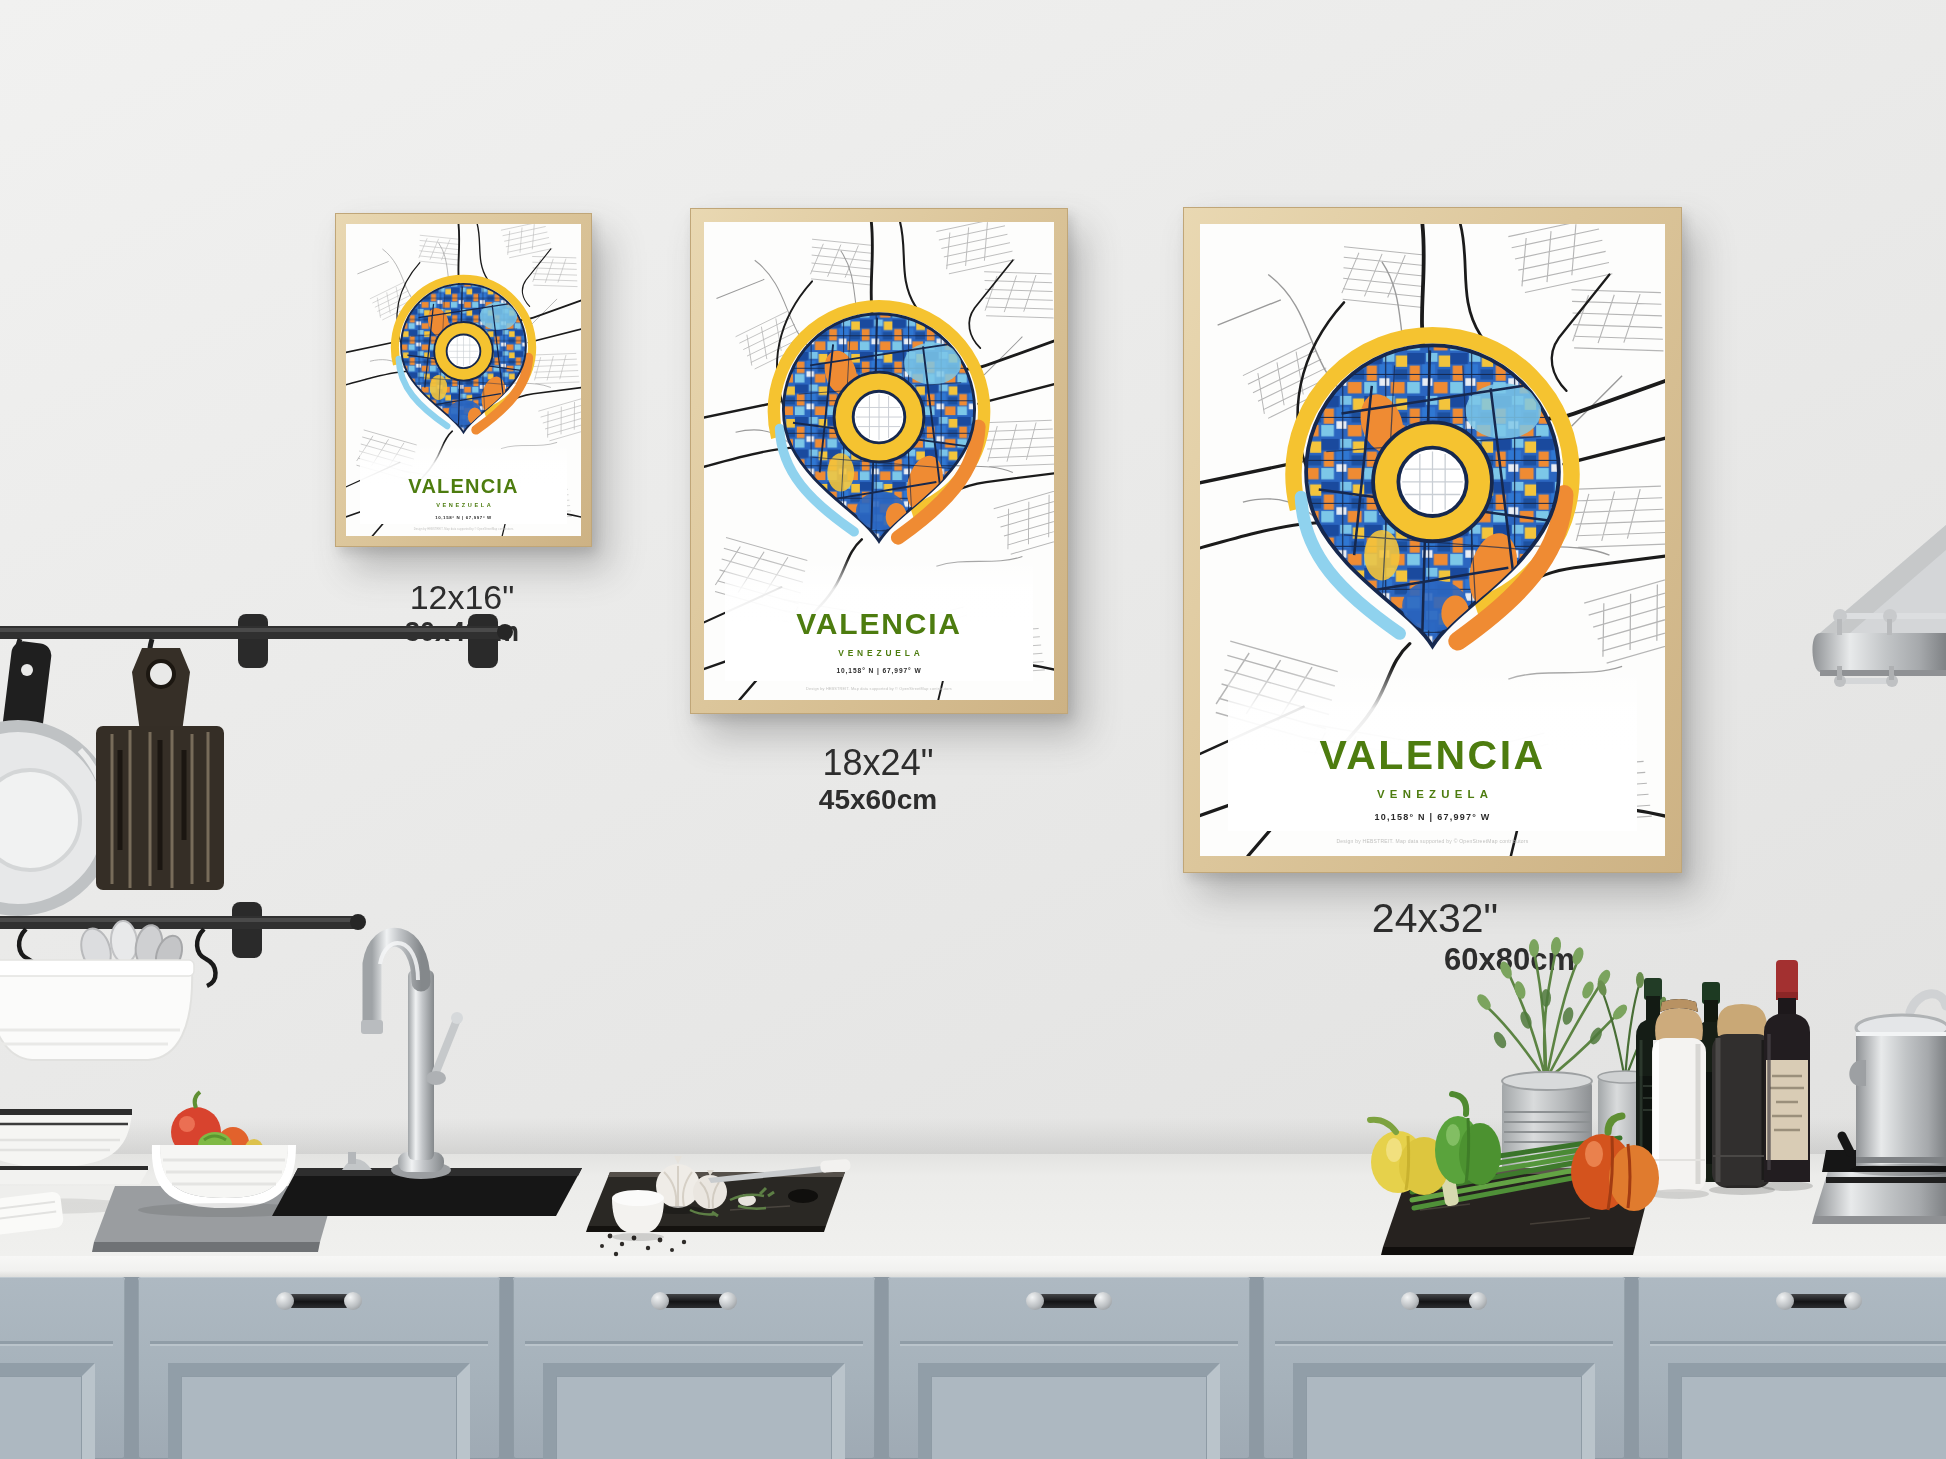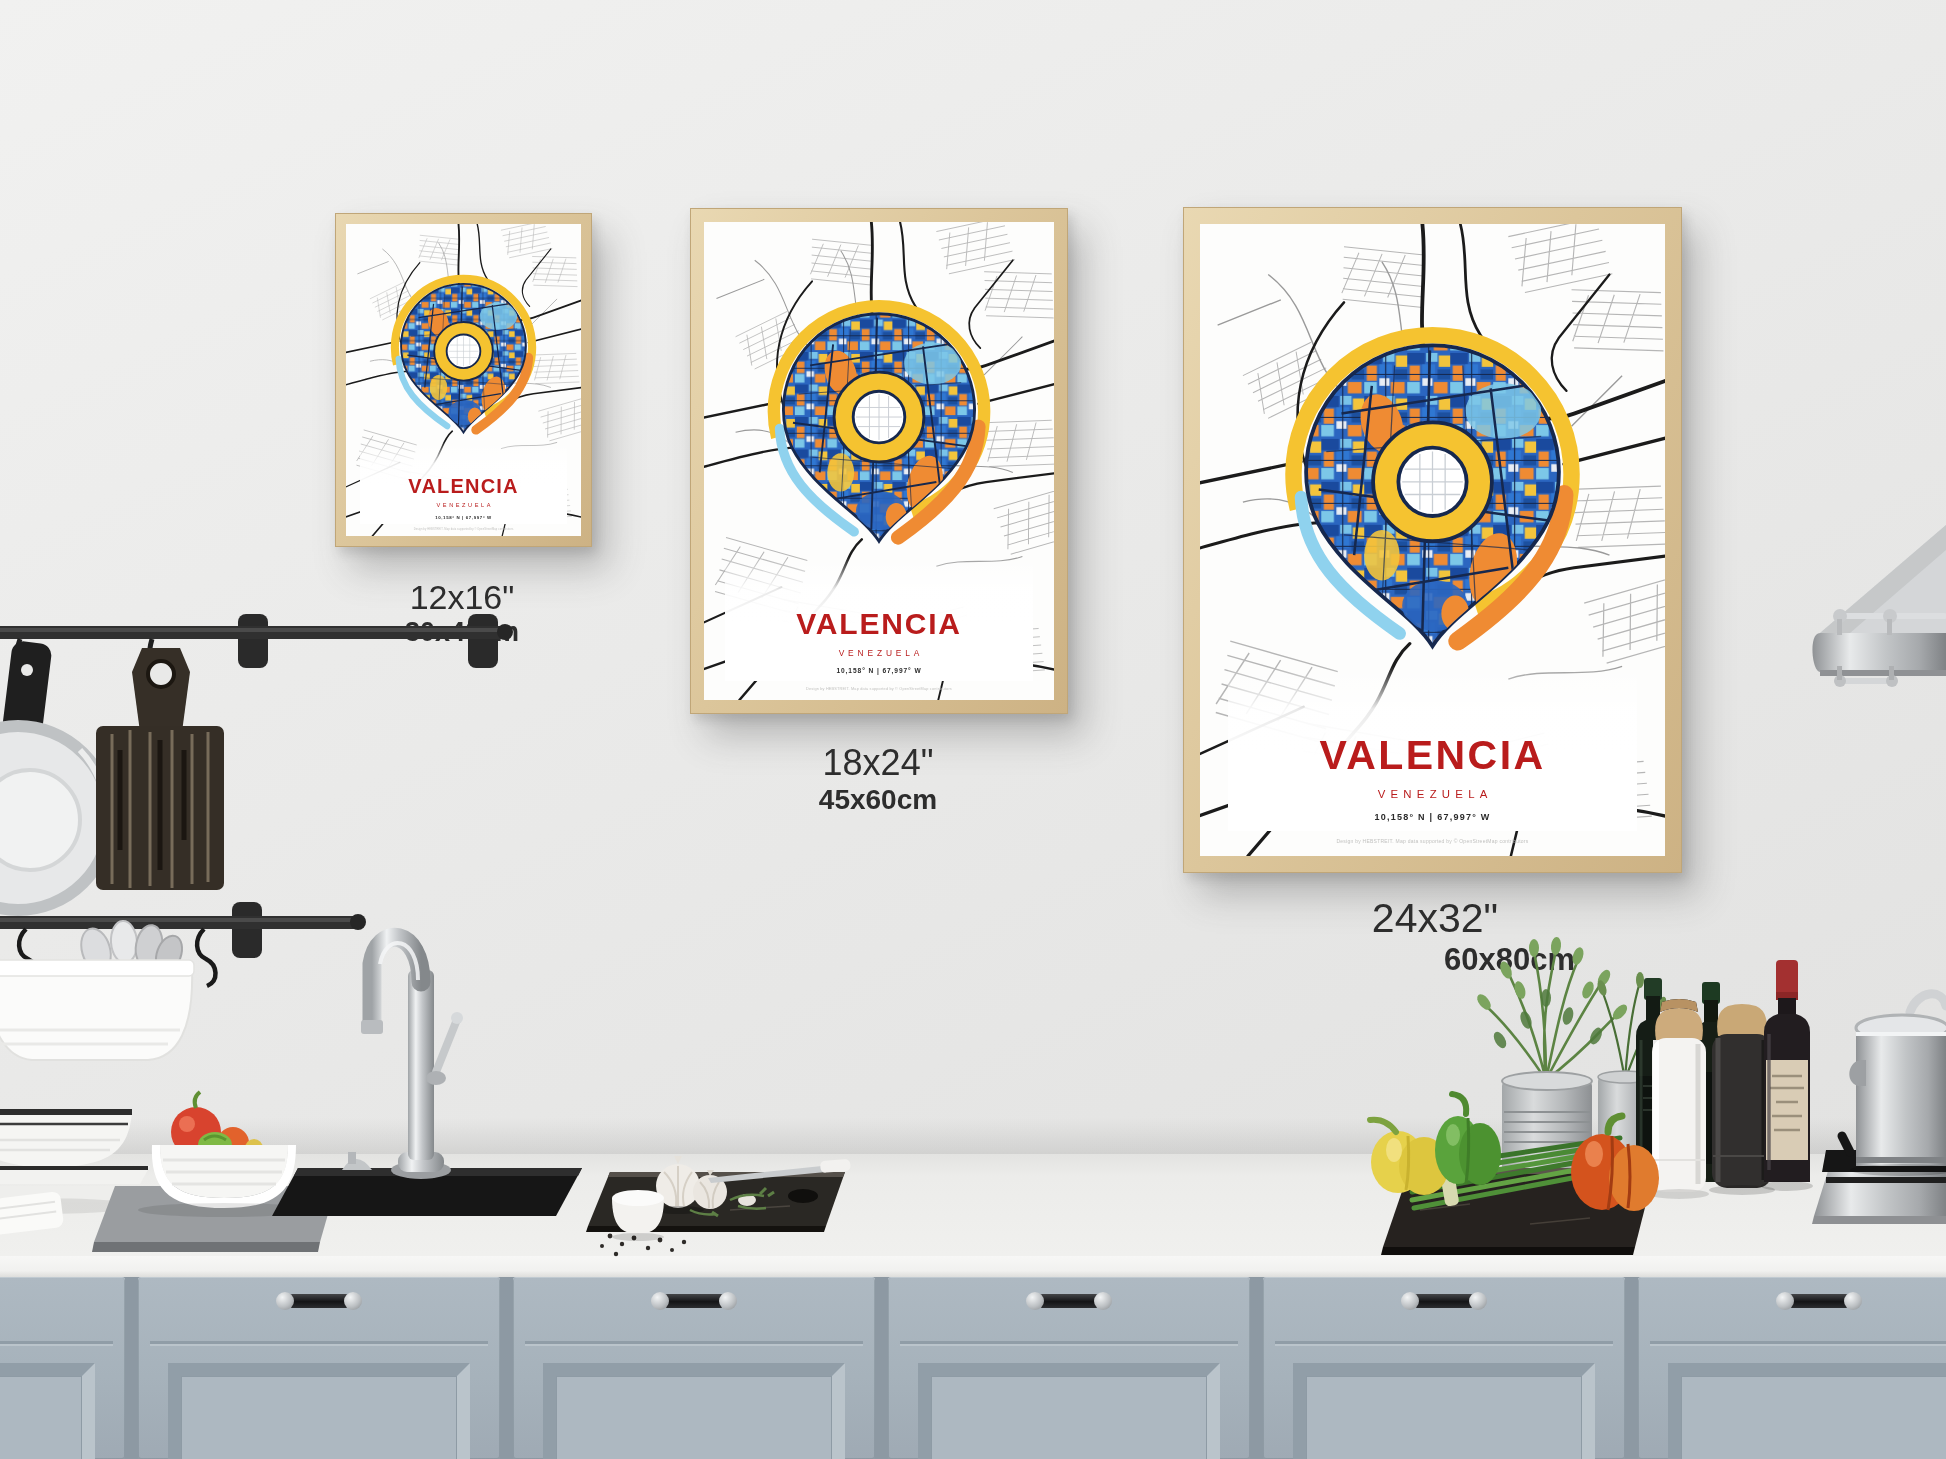--- a/index.html
+++ b/index.html
@@ -13,23 +13,23 @@
   .poster--small{left:335px;top:213px;width:255px;height:332px;}
   .poster--small .poster-inner{inset:10px;}
   .poster--medium{left:690px;top:208px;width:376px;height:504px;}
   .poster--medium .poster-inner{inset:13px;}
   .poster--large{left:1183px;top:207px;width:497px;height:664px;}
   .poster--large .poster-inner{inset:16px;}
   .map{position:absolute;inset:0;width:100%;height:100%;}
   .ptext-bg{position:absolute;left:6%;right:6%;top:70%;height:26%;
             background:linear-gradient(180deg,rgba(255,255,255,0) 0%,rgba(255,255,255,.9) 26%,#ffffff 55%);}
   .ptitle,.psub,.pcoord,.pcredit{position:absolute;left:50%;transform:translate(-50%,-50%);
-            white-space:nowrap;color:#b91c1c;}
+            white-space:nowrap;color:#4d7c0f;}
   .ptitle{top:84%;font-weight:800;letter-spacing:.06em;}
-  .psub{top:90.2%;font-weight:400;letter-spacing:.46em;text-indent:.46em;}
+  .psub{top:90.2%;font-weight:700;letter-spacing:.46em;text-indent:.46em;}
   .pcoord{top:93.8%;font-weight:700;letter-spacing:.14em;color:#2a2a2a;text-align:center;}
   .pcredit{top:97.6%;font-weight:400;color:#c2c2c0;letter-spacing:.05em;}
   .poster--small  .ptitle{font-size:20px;} .poster--small  .psub{font-size:5.6px;}
   .poster--small  .pcoord{font-size:4.4px;} .poster--small .pcredit{font-size:2.6px;}
   .poster--medium .ptitle{font-size:30px;} .poster--medium .psub{font-size:8.4px;}
   .poster--medium .pcoord{font-size:6.6px;} .poster--medium .pcredit{font-size:3.8px;}
   .poster--large  .ptitle{font-size:41px;} .poster--large  .psub{font-size:11.4px;}
   .poster--large  .pcoord{font-size:9px;}  .poster--large  .pcredit{font-size:5px;}
   
   .size-label{position:absolute;text-align:center;color:#2d2d2d;}

